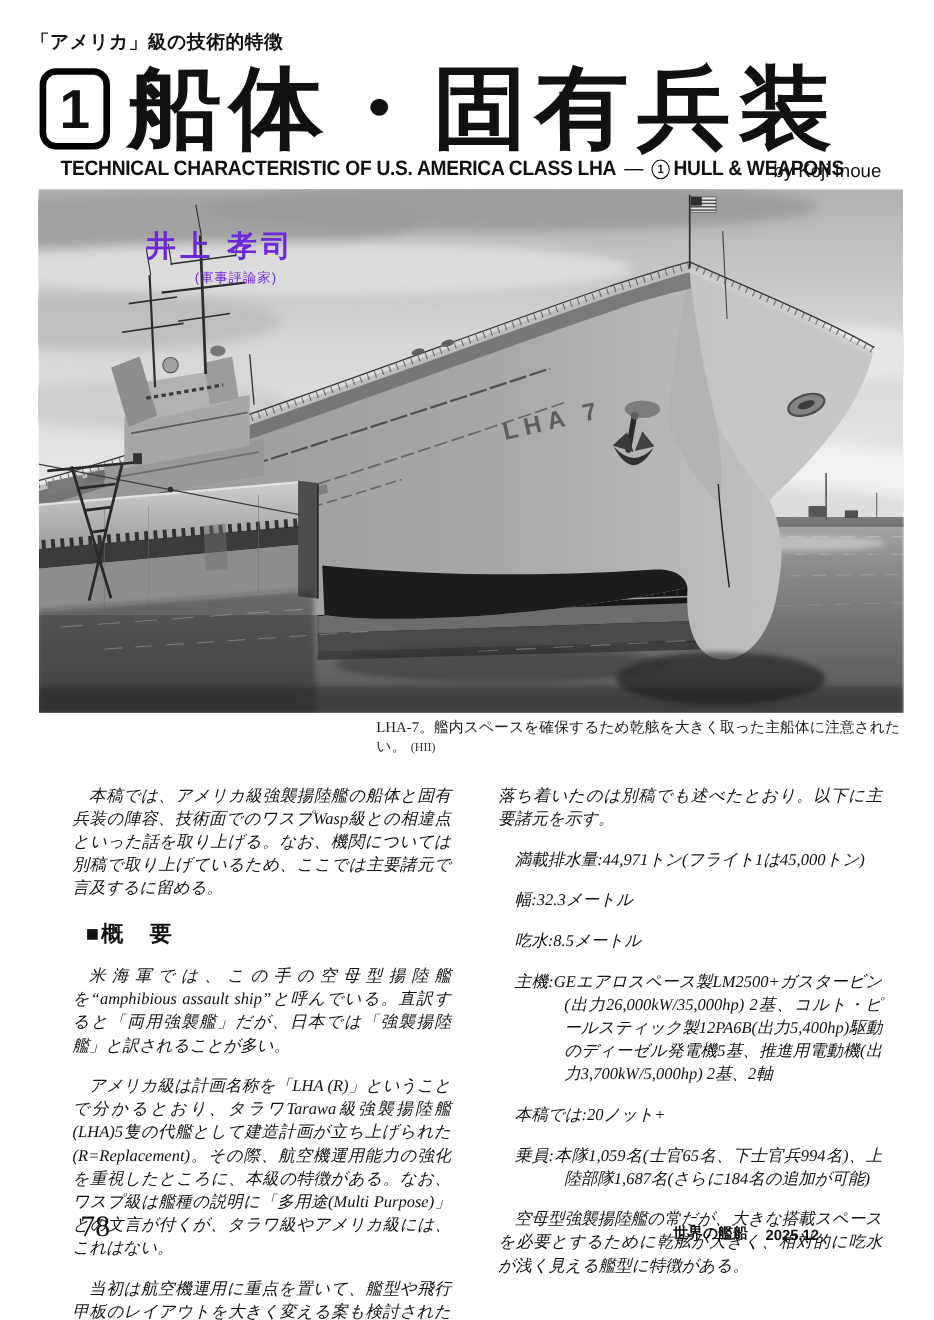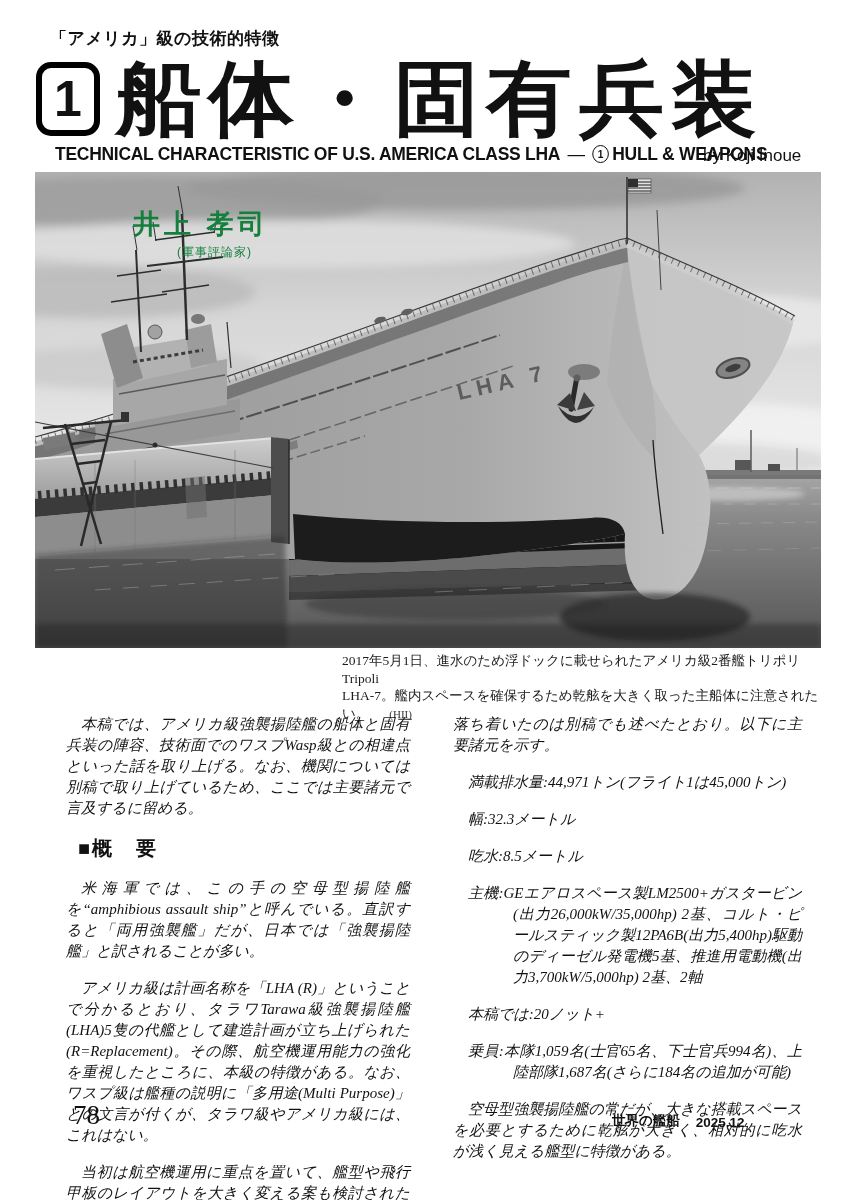--- a/index.html
+++ b/index.html
@@ -4,21 +4,21 @@
 <style>
   html,body{margin:0;padding:0;}
   body{
     width:849px;height:1200px;background:#ffffff;color:#111;
     font-family:"Liberation Serif", serif;position:relative;overflow:hidden;
   }
   .page{position:absolute;inset:0;}
 
   
   .series-label{
-    position:absolute;left:50px;top:27px;
+    position:absolute;left:28px;top:27px;
     font-family:"Liberation Sans", sans-serif;font-weight:700;font-size:17px;letter-spacing:.5px;
   }
   .title-row{position:absolute;left:36px;top:58px;display:flex;align-items:center;gap:16px;}
   .title-num-box{
     width:52px;height:62px;border:6px solid #000;border-radius:15px;flex:0 0 auto;
     display:flex;align-items:center;justify-content:center;
     font-family:"Liberation Sans", sans-serif;font-weight:900;font-size:50px;line-height:1;
   }
   .main-title{
     font-family:"Liberation Sans", sans-serif;font-weight:900;font-size:82px;line-height:1;
@@ -36,34 +36,34 @@
     font-size:11px;font-weight:700;margin-right:4px;line-height:1;
   }
   .byline{
     position:absolute;left:703px;top:146px;
     font-family:"Liberation Sans", sans-serif;font-size:17px;font-weight:400;
   }
 
   
   figure.photo{position:absolute;left:35px;top:172px;width:786px;height:476px;margin:0;}
   figure.photo svg{display:block;}
-  .author-overlay{position:absolute;left:98px;top:34px;color:#15803d;}
+  .author-overlay{position:absolute;left:98px;top:34px;color:#6d28d9;}
   .author-name{
     font-family:"Liberation Sans", sans-serif;font-weight:600;font-size:27px;letter-spacing:4px;
   }
   .author-role{
     font-family:"Liberation Sans", sans-serif;font-size:12px;letter-spacing:1px;margin:2px 0 0 44px;
   }
 
   
   .caption{
     position:absolute;left:342px;top:652px;width:480px;
     font-size:13.5px;line-height:17.5px;color:#1c1c1c;
   }
-  .caption .credit{font-size:11px;color:#333;margin-left:20px;}
+  .caption .credit{font-size:11px;color:#333;margin-left:4px;}
 
   
   .col{position:absolute;top:698px;text-align:justify;}
   .col-left{left:50px;width:376px;}
   .col-right{left:437px;width:381px;}
   .col p{margin:16px;font-size:15px;line-height:21px;font-style:italic;}
   p.indent{text-indent:1em;}
   p.cont{text-indent:0;}
   p.spec{text-indent:-3em;padding-left:4em;}
   .section-heading{
@@ -290,21 +290,20 @@
       </g>
     </svg>
 
     <div class="author-overlay">
       <div class="author-name">井上 孝司</div>
       <div class="author-role">(軍事評論家)</div>
     </div>
   </figure>
 
   <div class="caption">
-    <div><span>2017年5月1日、進水のため浮ドックに載せられたアメリカ級2番艦トリポリTripoli</span></div>
     <div><span>LHA-7。艦内スペースを確保するため乾舷を大きく取った主船体に注意されたい。</span><span class="credit">(HII)</span></div>
   </div>
 
   <div class="col col-left">
     <p class="indent">本稿では、アメリカ級強襲揚陸艦の船体と固有兵装の陣容、技術面でのワスプWasp級との相違点といった話を取り上げる。なお、機関については別稿で取り上げているため、ここでは主要諸元で言及するに留める。</p>
     <h2 class="section-heading">■概　要</h2>
     <p class="indent">米海軍では、この手の空母型揚陸艦を“amphibious assault ship”と呼んでいる。直訳すると「両用強襲艦」だが、日本では「強襲揚陸艦」と訳されることが多い。</p>
     <p class="indent">アメリカ級は計画名称を「LHA (R)」ということで分かるとおり、タラワTarawa級強襲揚陸艦(LHA)5隻の代艦として建造計画が立ち上げられた(R=Replacement)。その際、航空機運用能力の強化を重視したところに、本級の特徴がある。なお、ワスプ級は艦種の説明に「多用途(Multi Purpose)」との文言が付くが、タラワ級やアメリカ級には、これはない。</p>
     <p class="indent">当初は航空機運用に重点を置いて、艦型や飛行甲板のレイアウトを大きく変える案も検討されたようだが、コストの問題もあり、ワスプ級8番艦をベースとする案に</p>
   </div>

